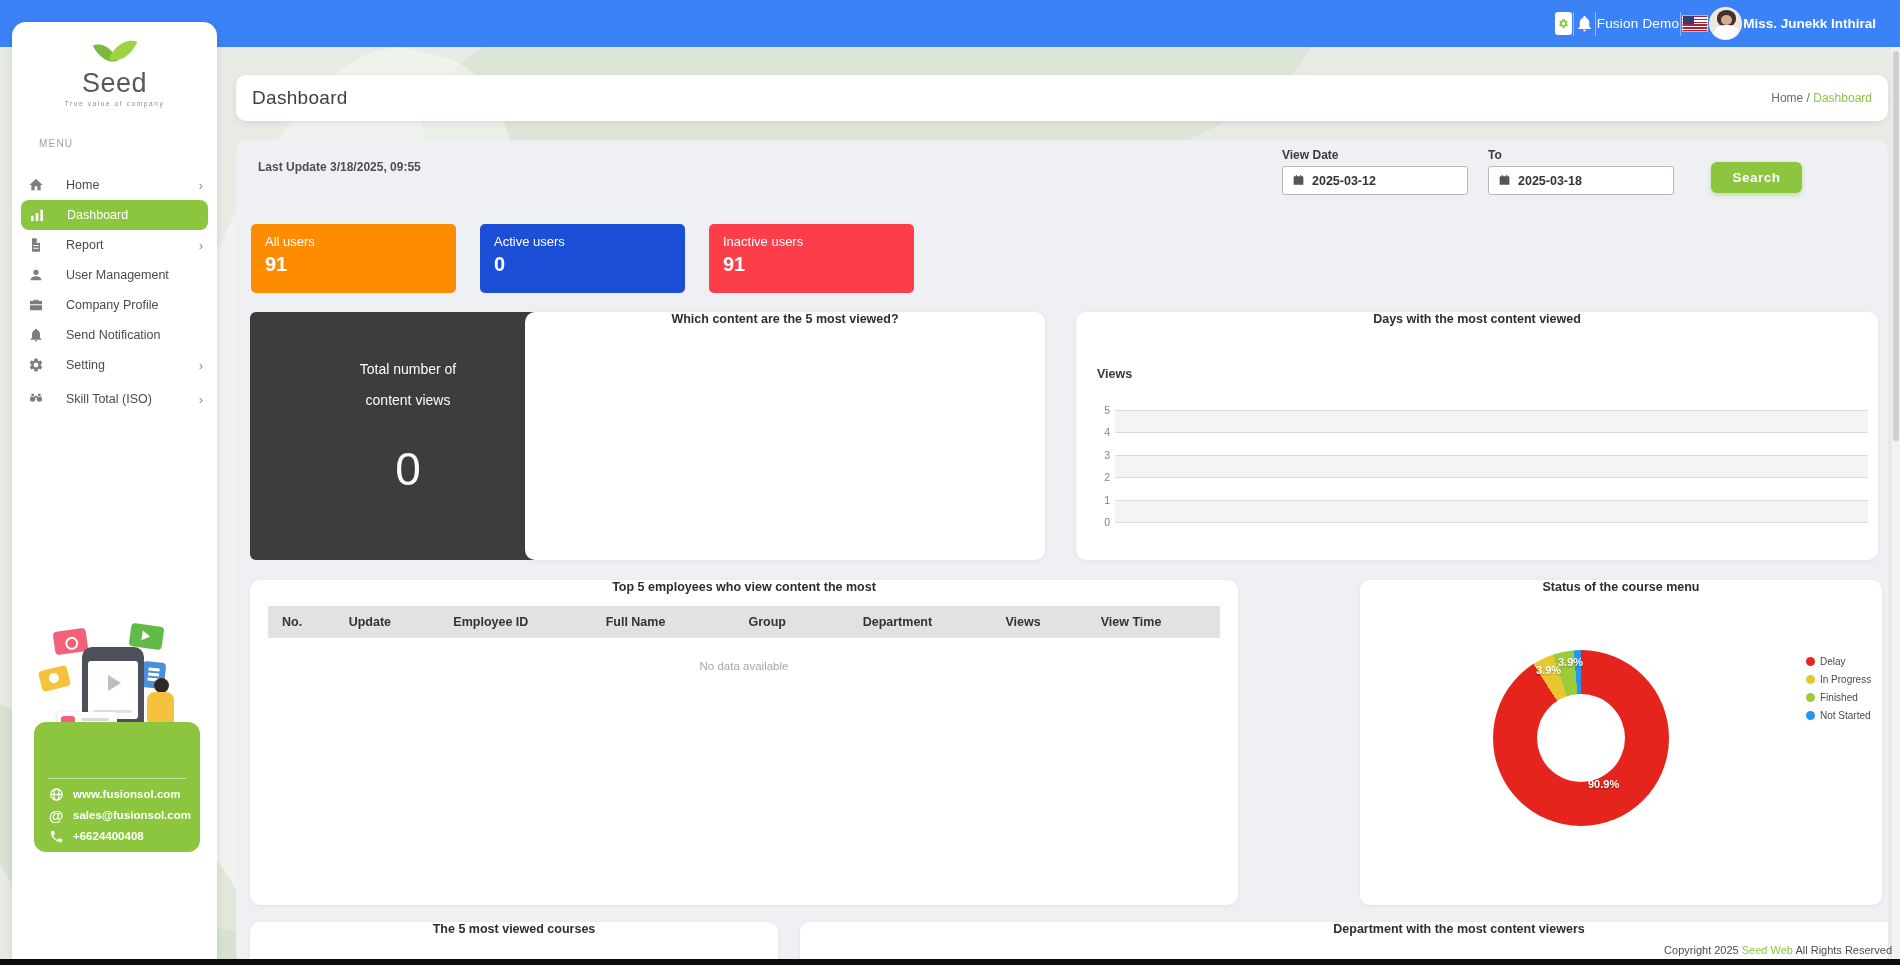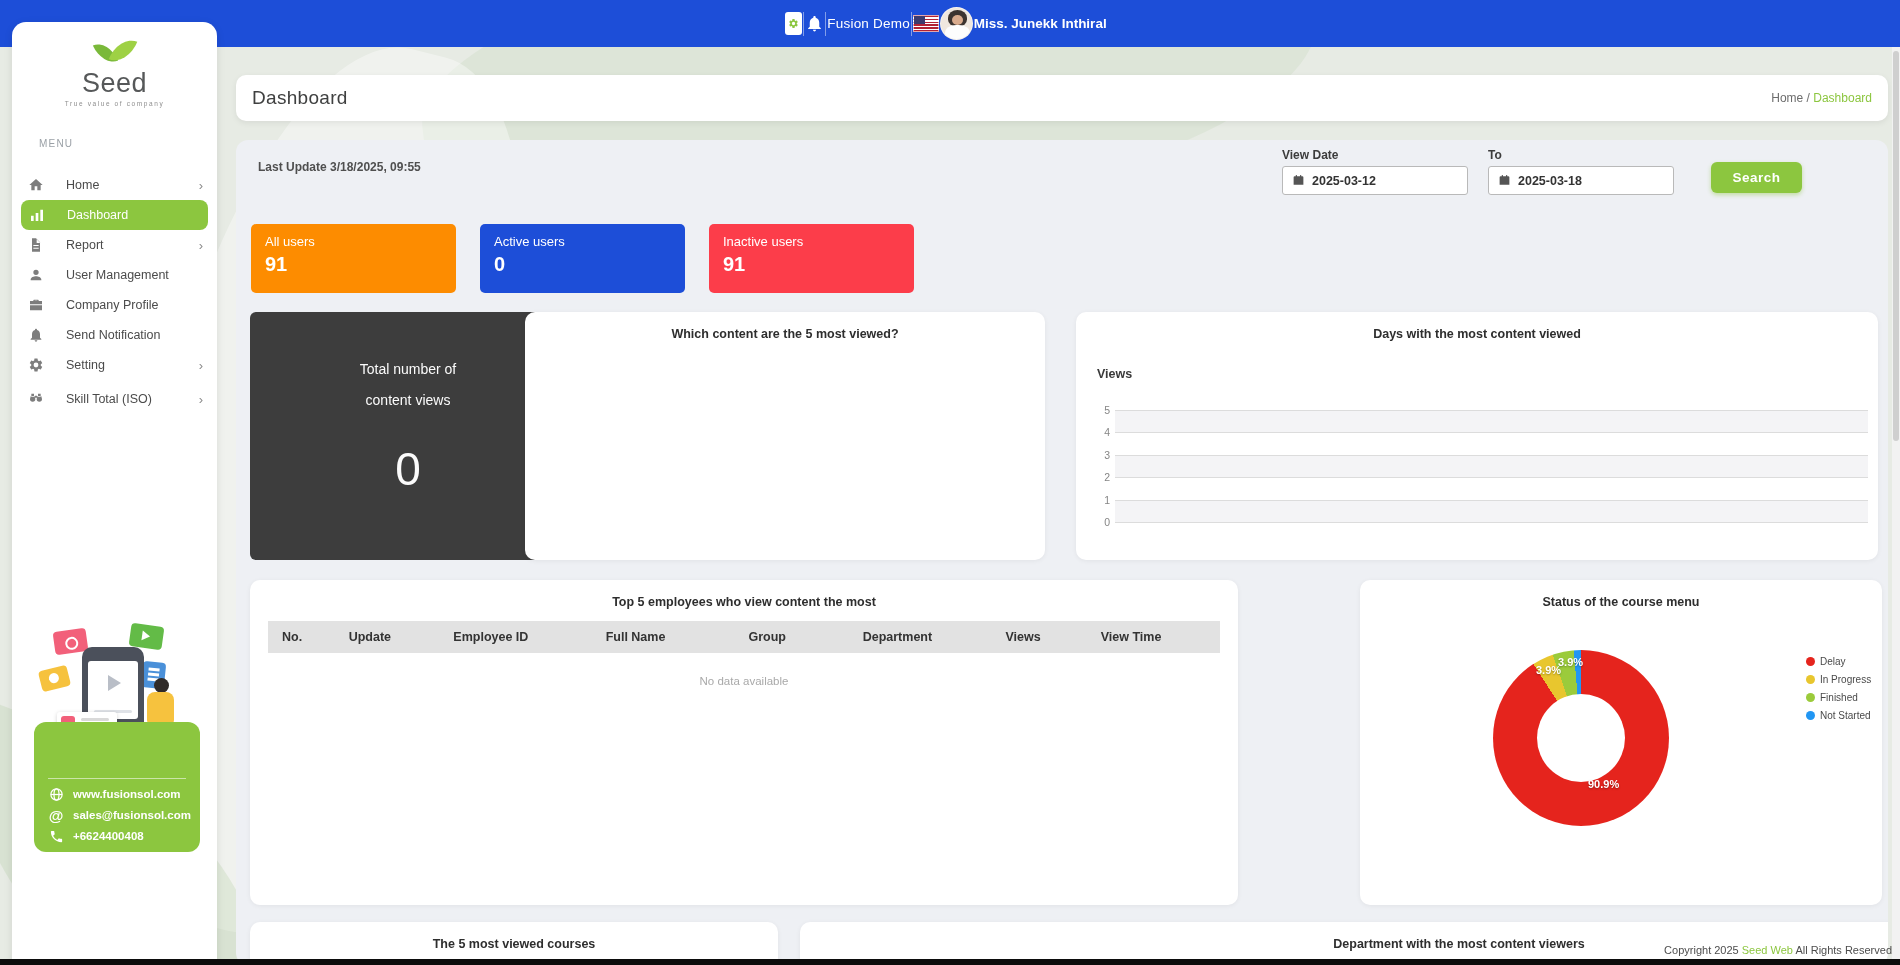--- a/index.html
+++ b/index.html
@@ -12,35 +12,35 @@
     color:#444;
   }
   
   .wm { position:absolute; z-index:0; pointer-events:none; }
   .wm1 { left:420px; top:-60px; width:900px; height:280px; background:rgba(168,200,155,.16); border-radius:50% 45% 55% 50%; transform:rotate(-7deg); }
   .wm2 { left:150px; top:40px; width:340px; height:900px; background:rgba(255,255,255,.38); border-radius:45%; transform:rotate(14deg); }
   .wm3 { left:-70px; top:750px; width:380px; height:260px; background:rgba(162,196,146,.22); border-radius:0 100% 0 100%; transform:rotate(18deg); }
   .wm4 { left:650px; top:900px; width:500px; height:120px; background:rgba(255,255,255,.45); border-radius:50%; transform:rotate(-4deg); }
 
   
-  .topbar { position:absolute; left:0; top:0; width:1900px; height:47px; background:#1d4ed8; z-index:2;
-            display:flex; align-items:center; justify-content:center; padding-right:8px; gap:1px; }
+  .topbar { position:absolute; left:0; top:0; width:1900px; height:47px; background:#3b82f6; z-index:2;
+            display:flex; align-items:center; justify-content:flex-end; padding-right:8px; gap:1px; }
   .topbar .tdiv { width:1px; height:24px; background:rgba(255,255,255,.45); }
   .appicon { width:17px; height:23px; background:#fff; border-radius:3px; display:flex; align-items:center; justify-content:center; cursor:pointer; }
   .appicon svg { width:11px; height:11px; fill:#8cc63f; }
   .bell-t svg { width:19px; height:19px; fill:#fff; display:block; cursor:pointer; }
   .brand { color:#fff; font-size:13.5px; letter-spacing:.2px; }
   .flag { width:26px; height:17px; position:relative; border:1px solid rgba(255,255,255,.6); cursor:pointer;
           background:repeating-linear-gradient(180deg,#b22234 0 1.4px,#fff 1.4px 2.8px); }
   .flag:before { content:""; position:absolute; left:0; top:0; width:11px; height:8px; background:#3c3b6e; }
   .avatar { width:33px; height:33px; border-radius:50%; background:#efe7df; position:relative; overflow:hidden; cursor:pointer; border:1px solid rgba(255,255,255,.5); }
   .avatar .hair { position:absolute; left:7px; top:2px; width:19px; height:16px; border-radius:50% 50% 40% 40%; background:#3c3430; }
   .avatar .face { position:absolute; left:11px; top:7px; width:11px; height:10px; border-radius:50%; background:#d9ab8d; }
   .avatar .shirt { position:absolute; left:4px; top:17px; width:25px; height:18px; border-radius:45% 45% 0 0; background:#fdfdfd; }
-  .uname { color:#fff; font-size:13.5px; font-weight:700; margin-right:0; }
+  .uname { color:#fff; font-size:13.5px; font-weight:700; margin-right:16px; }
 
   
   .sidebar { position:absolute; left:12px; top:22px; width:205px; height:943px; background:#fff;
              border-radius:14px 14px 0 0; box-shadow:0 2px 8px rgba(0,0,0,.10); z-index:5; }
   .logo { text-align:center; padding-top:15px; }
   .leaves { position:relative; width:48px; height:30px; margin:0 auto; }
   .leaf1 { position:absolute; left:6px; top:4px; width:17px; height:24px; background:#7ab93a; border-radius:0 100% 0 100%; transform:rotate(-24deg); }
   .leaf2 { position:absolute; left:22px; top:0; width:20px; height:27px; background:#9ed144; border-radius:100% 0 100% 0; transform:rotate(22deg); }
   .logo-text { font-size:27px; color:#565859; letter-spacing:.5px; margin-top:1px; }
   .logo-tag { font-size:6.5px; color:#8e8e8e; letter-spacing:1.6px; margin-top:1px; }
@@ -108,21 +108,21 @@
   .dinput span { font-size:12.5px; font-weight:700; color:#333; }
   .search-btn { position:absolute; left:1475px; top:22px; width:91px; height:31px; background:#8cc63f; border:none; border-radius:6px;
                 color:#fff; font-size:13.5px; font-weight:700; letter-spacing:.5px; cursor:pointer; font-family:inherit;
                 box-shadow:0 2px 4px rgba(140,198,63,.45); }
 
   .stat { position:absolute; top:84px; width:205px; height:69px; border-radius:5px; padding:10px 14px; color:#fff; }
   .stat .sl { font-size:13px; } .stat .sv { font-size:20px; font-weight:700; margin-top:4px; }
   .st0 { left:15px; } .st1 { left:244px; } .st2 { left:473px; }
 
   .card { position:absolute; background:#fff; border-radius:10px; box-shadow:0 1px 5px rgba(0,0,0,.06); }
-  .ctitle { text-align:center; font-size:12.5px; font-weight:700; color:#2e2e2e; padding-top:15px; }
+  .ctitle { text-align:center; font-size:12.5px; font-weight:700; color:#2e2e2e; }
 
   .dark-card { position:absolute; left:14px; top:172px; width:316px; height:248px; background:#3d3d3d; border-radius:6px;
                color:#fbfbfb; text-align:center; }
   .dark-card .dl { font-size:14px; line-height:2.2; padding-top:42px; }
   .dark-card .dv { font-size:46px; font-weight:400; margin-top:26px; }
 
   .c-most { left:289px; top:172px; width:520px; height:248px; }
   .c-days { left:840px; top:172px; width:802px; height:248px; }
   .ylab { position:absolute; left:21px; top:55px; font-size:12.5px; font-weight:700; color:#3a3a3a; }
   .plot { position:absolute; left:39px; top:98px; width:753px; height:112px; }

